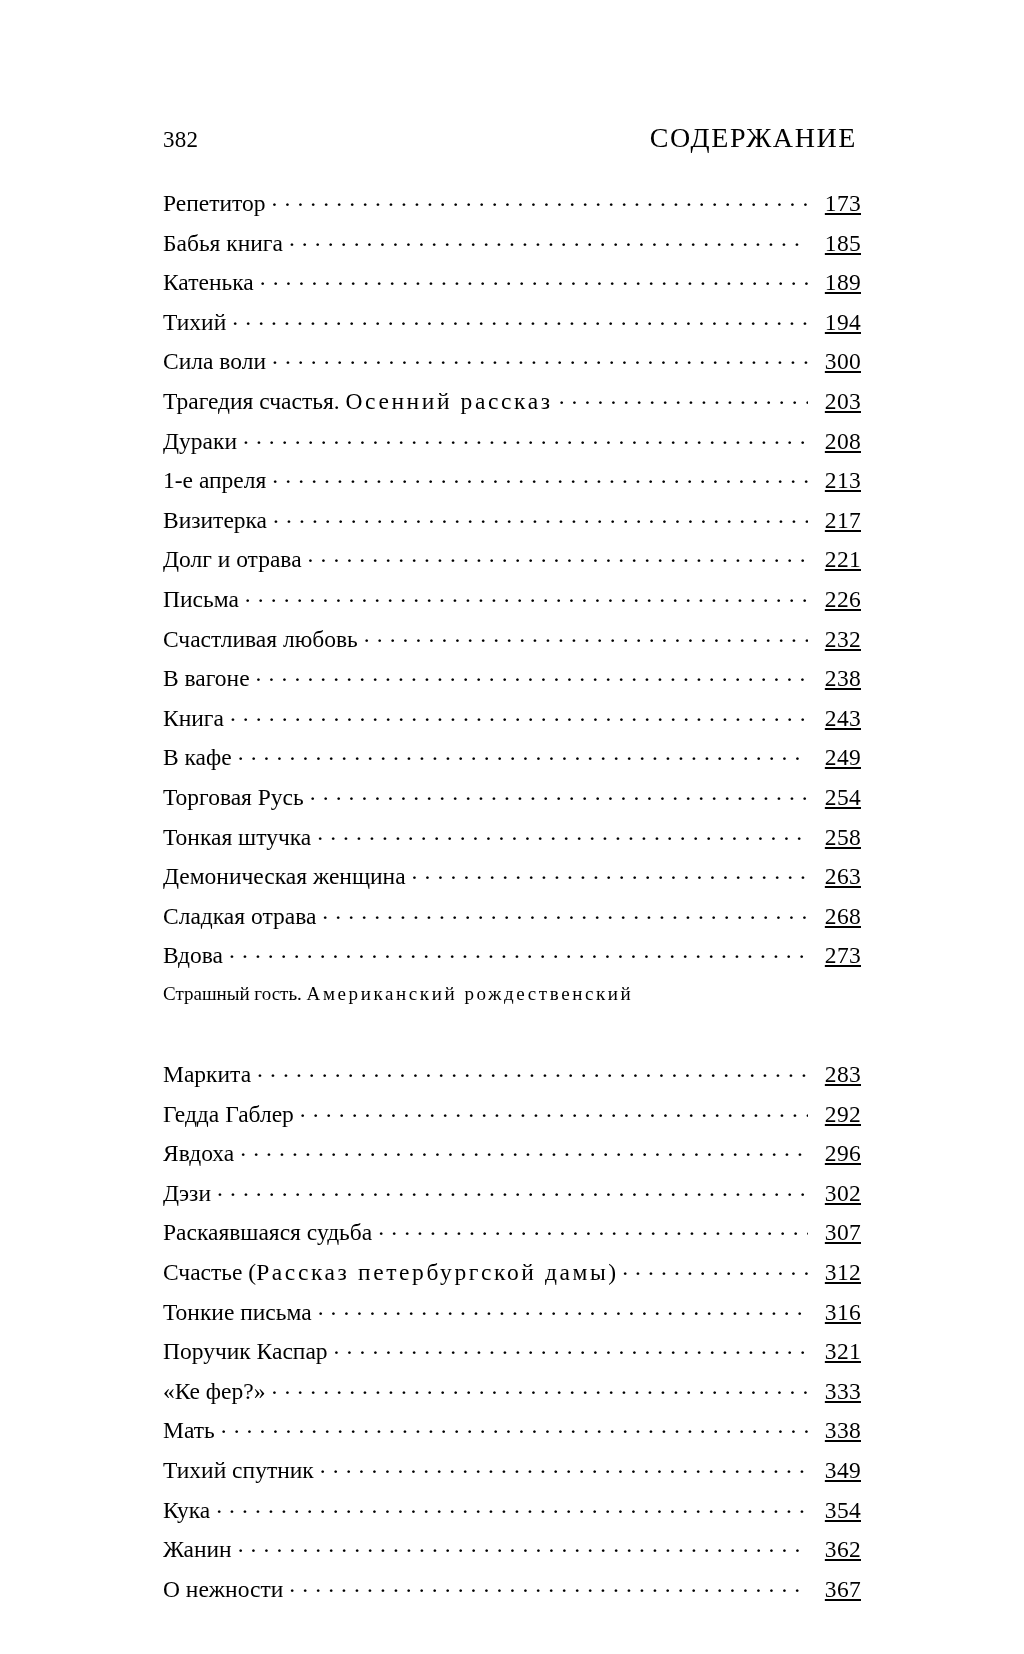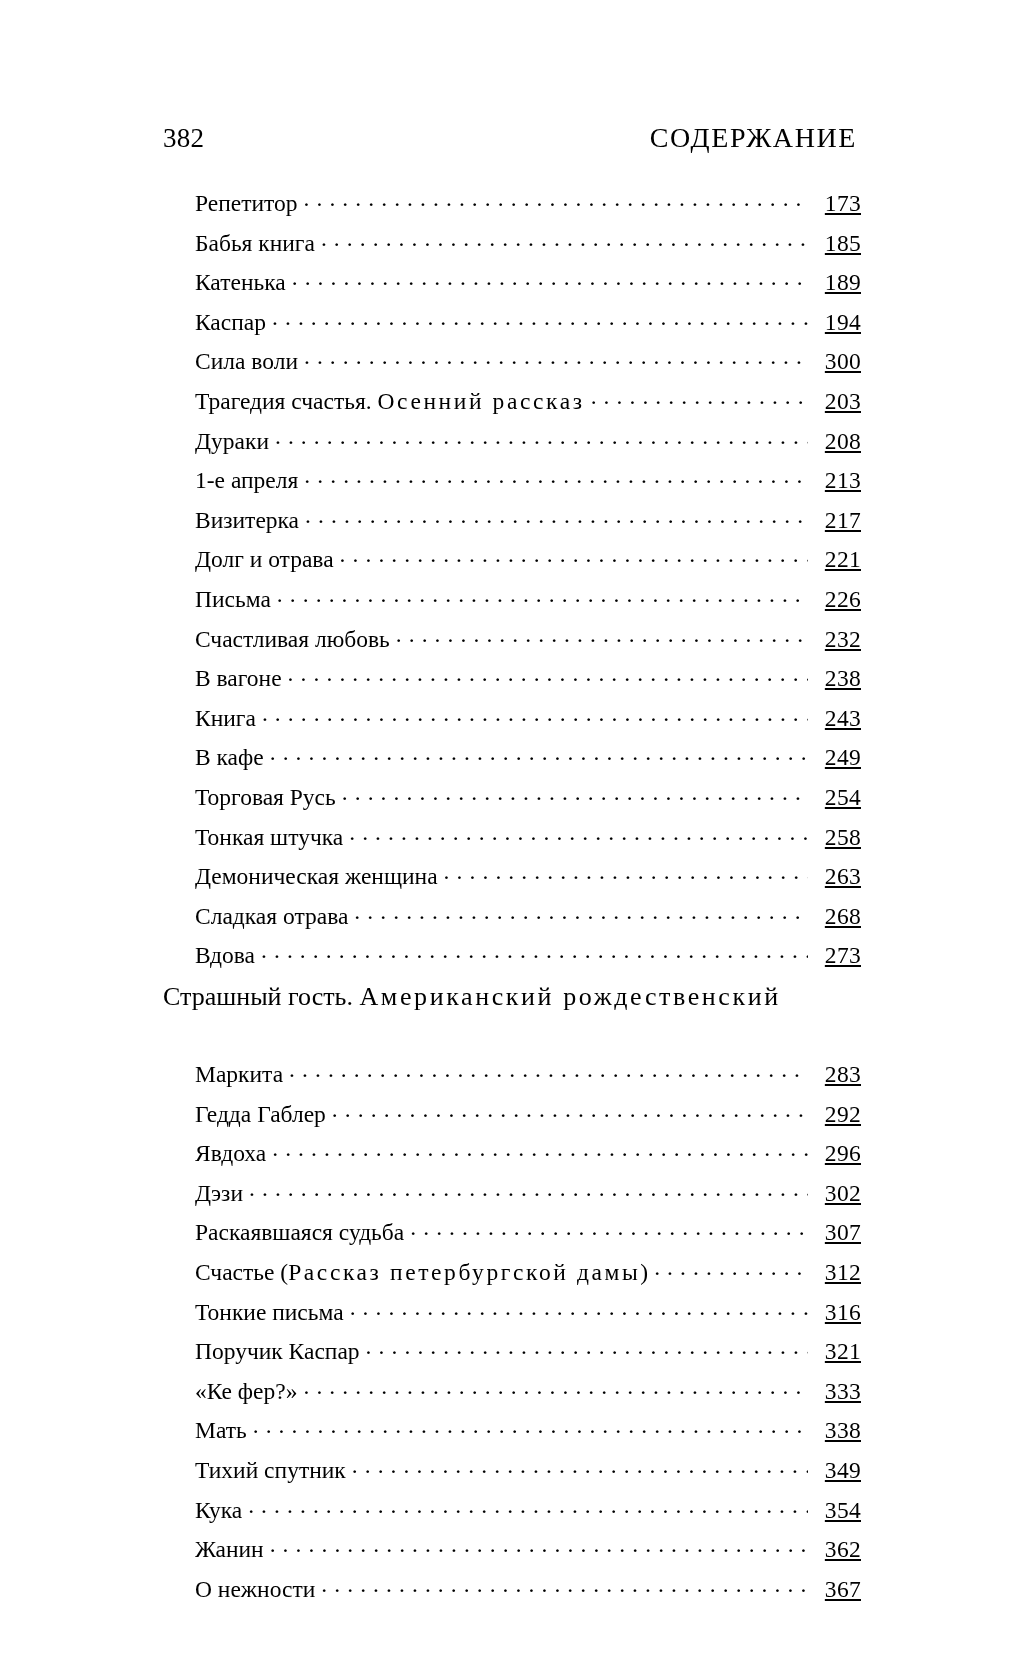--- a/index.html
+++ b/index.html
@@ -30,21 +30,21 @@
     position: absolute;
     left: 163px;
     top: 124px;
     width: 698px;
     height: 30px;
     display: flex;
     align-items: baseline;
     justify-content: space-between;
   }
   .folio {
-    font-size: 27px;
+    font-size: 23px;
     line-height: 1;
     letter-spacing: 0.2px;
   }
   .head-title {
     font-size: 28px;
     line-height: 1;
     letter-spacing: 1.6px;
     padding-right: 4px;
   }
 
@@ -69,21 +69,20 @@
     align-items: baseline;
     width: 100%;
     white-space: nowrap;
   }
 
   .toc-title {
     font-size: 23.5px;
     line-height: 1;
     flex: 0 0 auto;
     white-space: pre;
-    margin-left: 32px;
   }
 
   
   .spaced {
     letter-spacing: 2.6px;
   }
 
   .toc-leader {
     flex: 1 1 auto;
     overflow: hidden;
@@ -111,21 +110,21 @@
     min-width: 48px;
     letter-spacing: 0.3px;
     text-decoration: underline;
   }
 
   
   .toc-entry.wrapped {
     height: 79.2px;
   }
   .toc-wrap-first {
-    font-size: 26px;
+    font-size: 19px;
     line-height: 1;
     height: 39.6px;
     white-space: pre;
   }
   .toc-leader.tight {
     margin-left: 4px;
   }
 </style>
 </head>
 <body>
@@ -154,21 +153,21 @@
       </div>
       <div class="toc-entry">
         <div class="toc-row">
           <span class="toc-title"><span>Катенька</span></span>
           <span class="toc-leader"></span>
           <span class="toc-page">189</span>
         </div>
       </div>
       <div class="toc-entry">
         <div class="toc-row">
-          <span class="toc-title"><span>Каспар</span></span>
+          <span class="toc-title"><span>Тихий</span></span>
           <span class="toc-leader"></span>
           <span class="toc-page">194</span>
         </div>
       </div>
       <div class="toc-entry">
         <div class="toc-row">
           <span class="toc-title"><span>Сила воли</span></span>
           <span class="toc-leader"></span>
           <span class="toc-page">300</span>
         </div>

